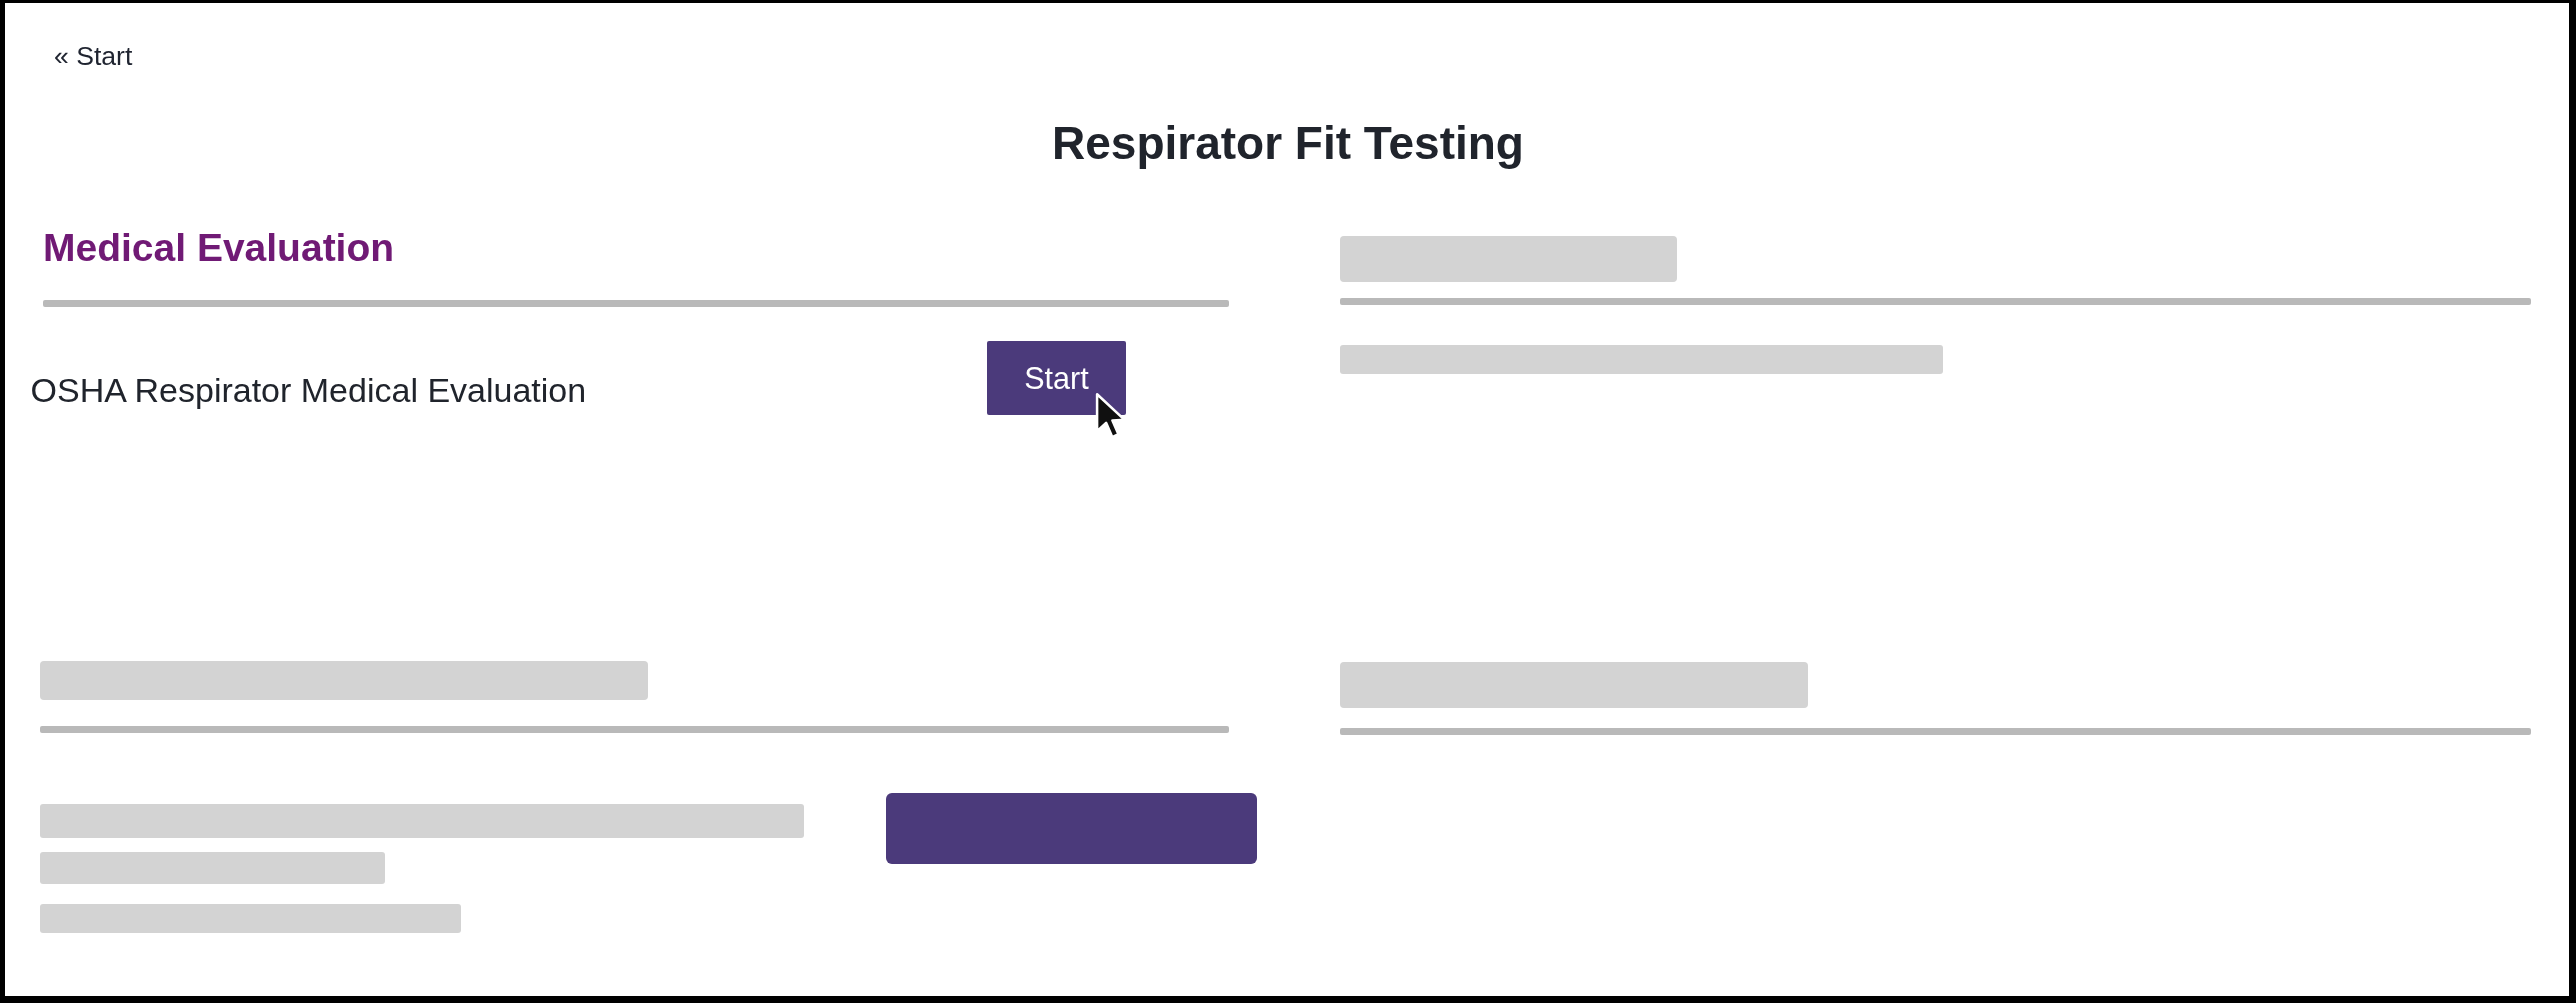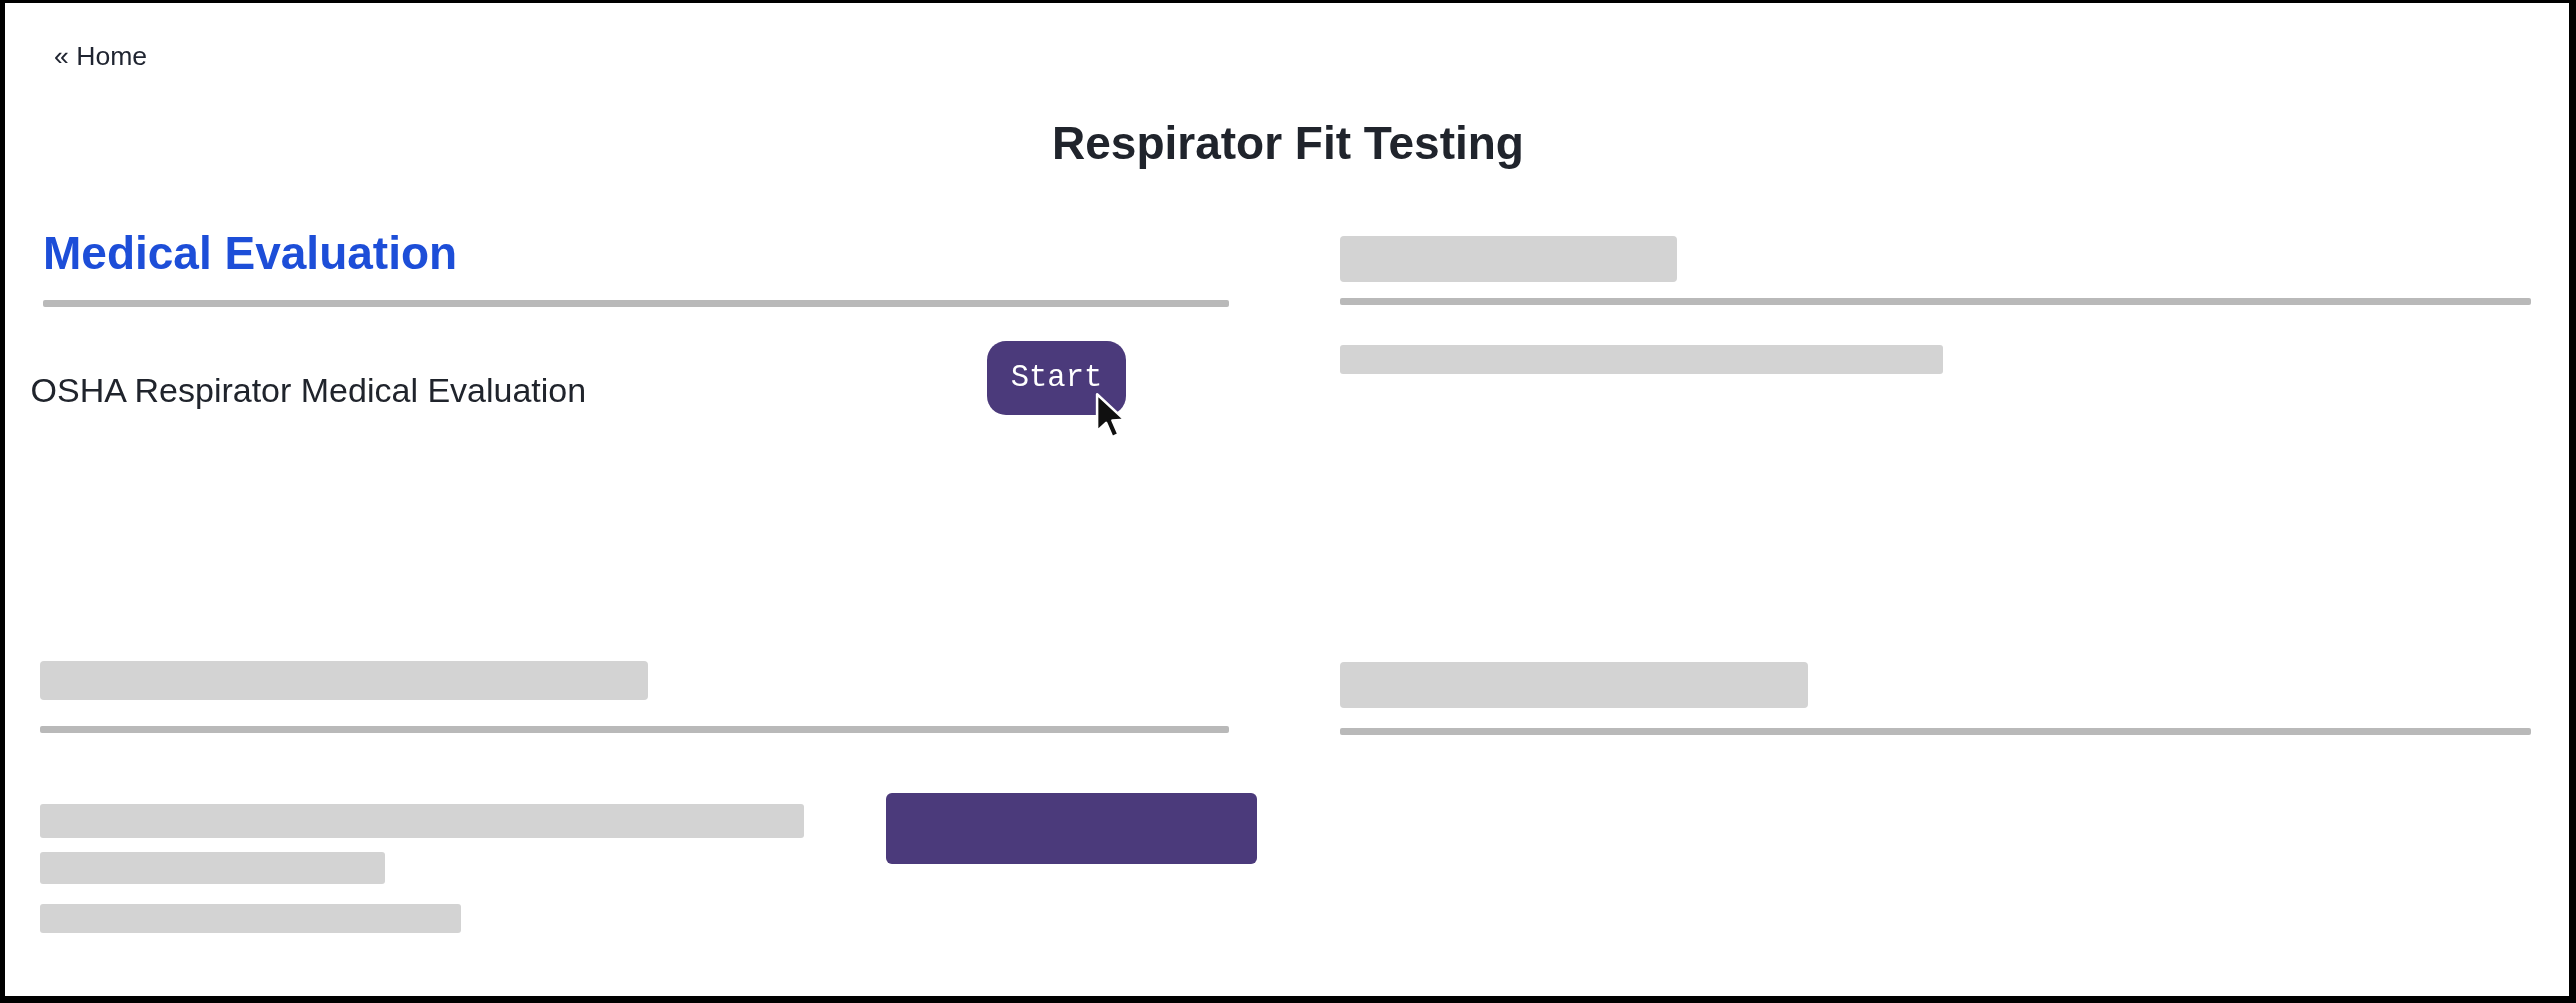--- a/index.html
+++ b/index.html
@@ -24,36 +24,36 @@
     font-size: 26.6px; color: #1f2430;
     cursor: pointer; text-decoration: none;
   }
   .page-title {
     left: 0; right: 0; top: 116px;
     text-align: center;
     font-size: 46px; font-weight: 700; color: #20242c;
   }
   .section-heading {
     left: 43px; top: 226px;
-    font-size: 46px; font-weight: 600; color: #1d4ed8;
+    font-size: 39px; font-weight: 600; color: #701a75;
   }
   .divider { background: #b9b9b9; height: 6.9px; border-radius: 2px; }
   .div-lt { left: 43px;   top: 300px; width: 1186px; }
   .div-rt { left: 1340px; top: 298px; width: 1191px; }
   .div-lb { left: 40px;   top: 726px; width: 1189px; }
   .div-rb { left: 1340px; top: 728px; width: 1191px; }
 
   .item-label {
     left: 22.6px; top: 371px;
     font-size: 34px; font-weight: 500; color: #20242c; margin-left: 8px;
   }
   .start-button {
     left: 987px; top: 341px; width: 139px; height: 74px;
-    background: #4b3a7b; border: none; border-radius: 19px;
-    color: #ffffff; font-size: 30.5px; font-family: Liberation Mono, monospace;
+    background: #4b3a7b; border: none; border-radius: 2px;
+    color: #ffffff; font-size: 30.5px; font-family: Liberation Sans, sans-serif;
     display: flex; align-items: center; justify-content: center;
     cursor: pointer;
   }
 
   .placeholder { background: #d3d3d3; border-radius: 3.9px; }
   .ph-heading-rt { left: 1340px; top: 236px; width: 337px; height: 46px; }
   .ph-bar-rt    { left: 1340px; top: 345px; width: 603px; height: 28.5px; border-radius: 3px; }
   .ph-heading-lb{ left: 40px;   top: 661px; width: 608px; height: 39px; }
   .ph-bar-b     { left: 40px;   top: 804px; width: 764px; height: 34px; border-radius: 3px; }
   .ph-bar-c     { left: 40px;   top: 852px; width: 345px; height: 32px; border-radius: 3px; }
@@ -66,21 +66,21 @@
     cursor: pointer;
   }
 
   .mouse-cursor { left: 1095px; top: 393px; z-index: 60; pointer-events: none; }
 </style>
 </head>
 <body>
 
 <div class="frame"></div>
 
-<a class="abs home-link">« Home</a>
+<a class="abs home-link">« Start</a>
 
 <div class="abs page-title">Respirator Fit Testing</div>
 
 <div class="abs section-heading">Medical Evaluation</div>
 
 <div class="abs divider div-lt"></div>
 
 <div class="abs item-label">OSHA Respirator Medical Evaluation</div>
 
 <button class="abs start-button">Start</button>

